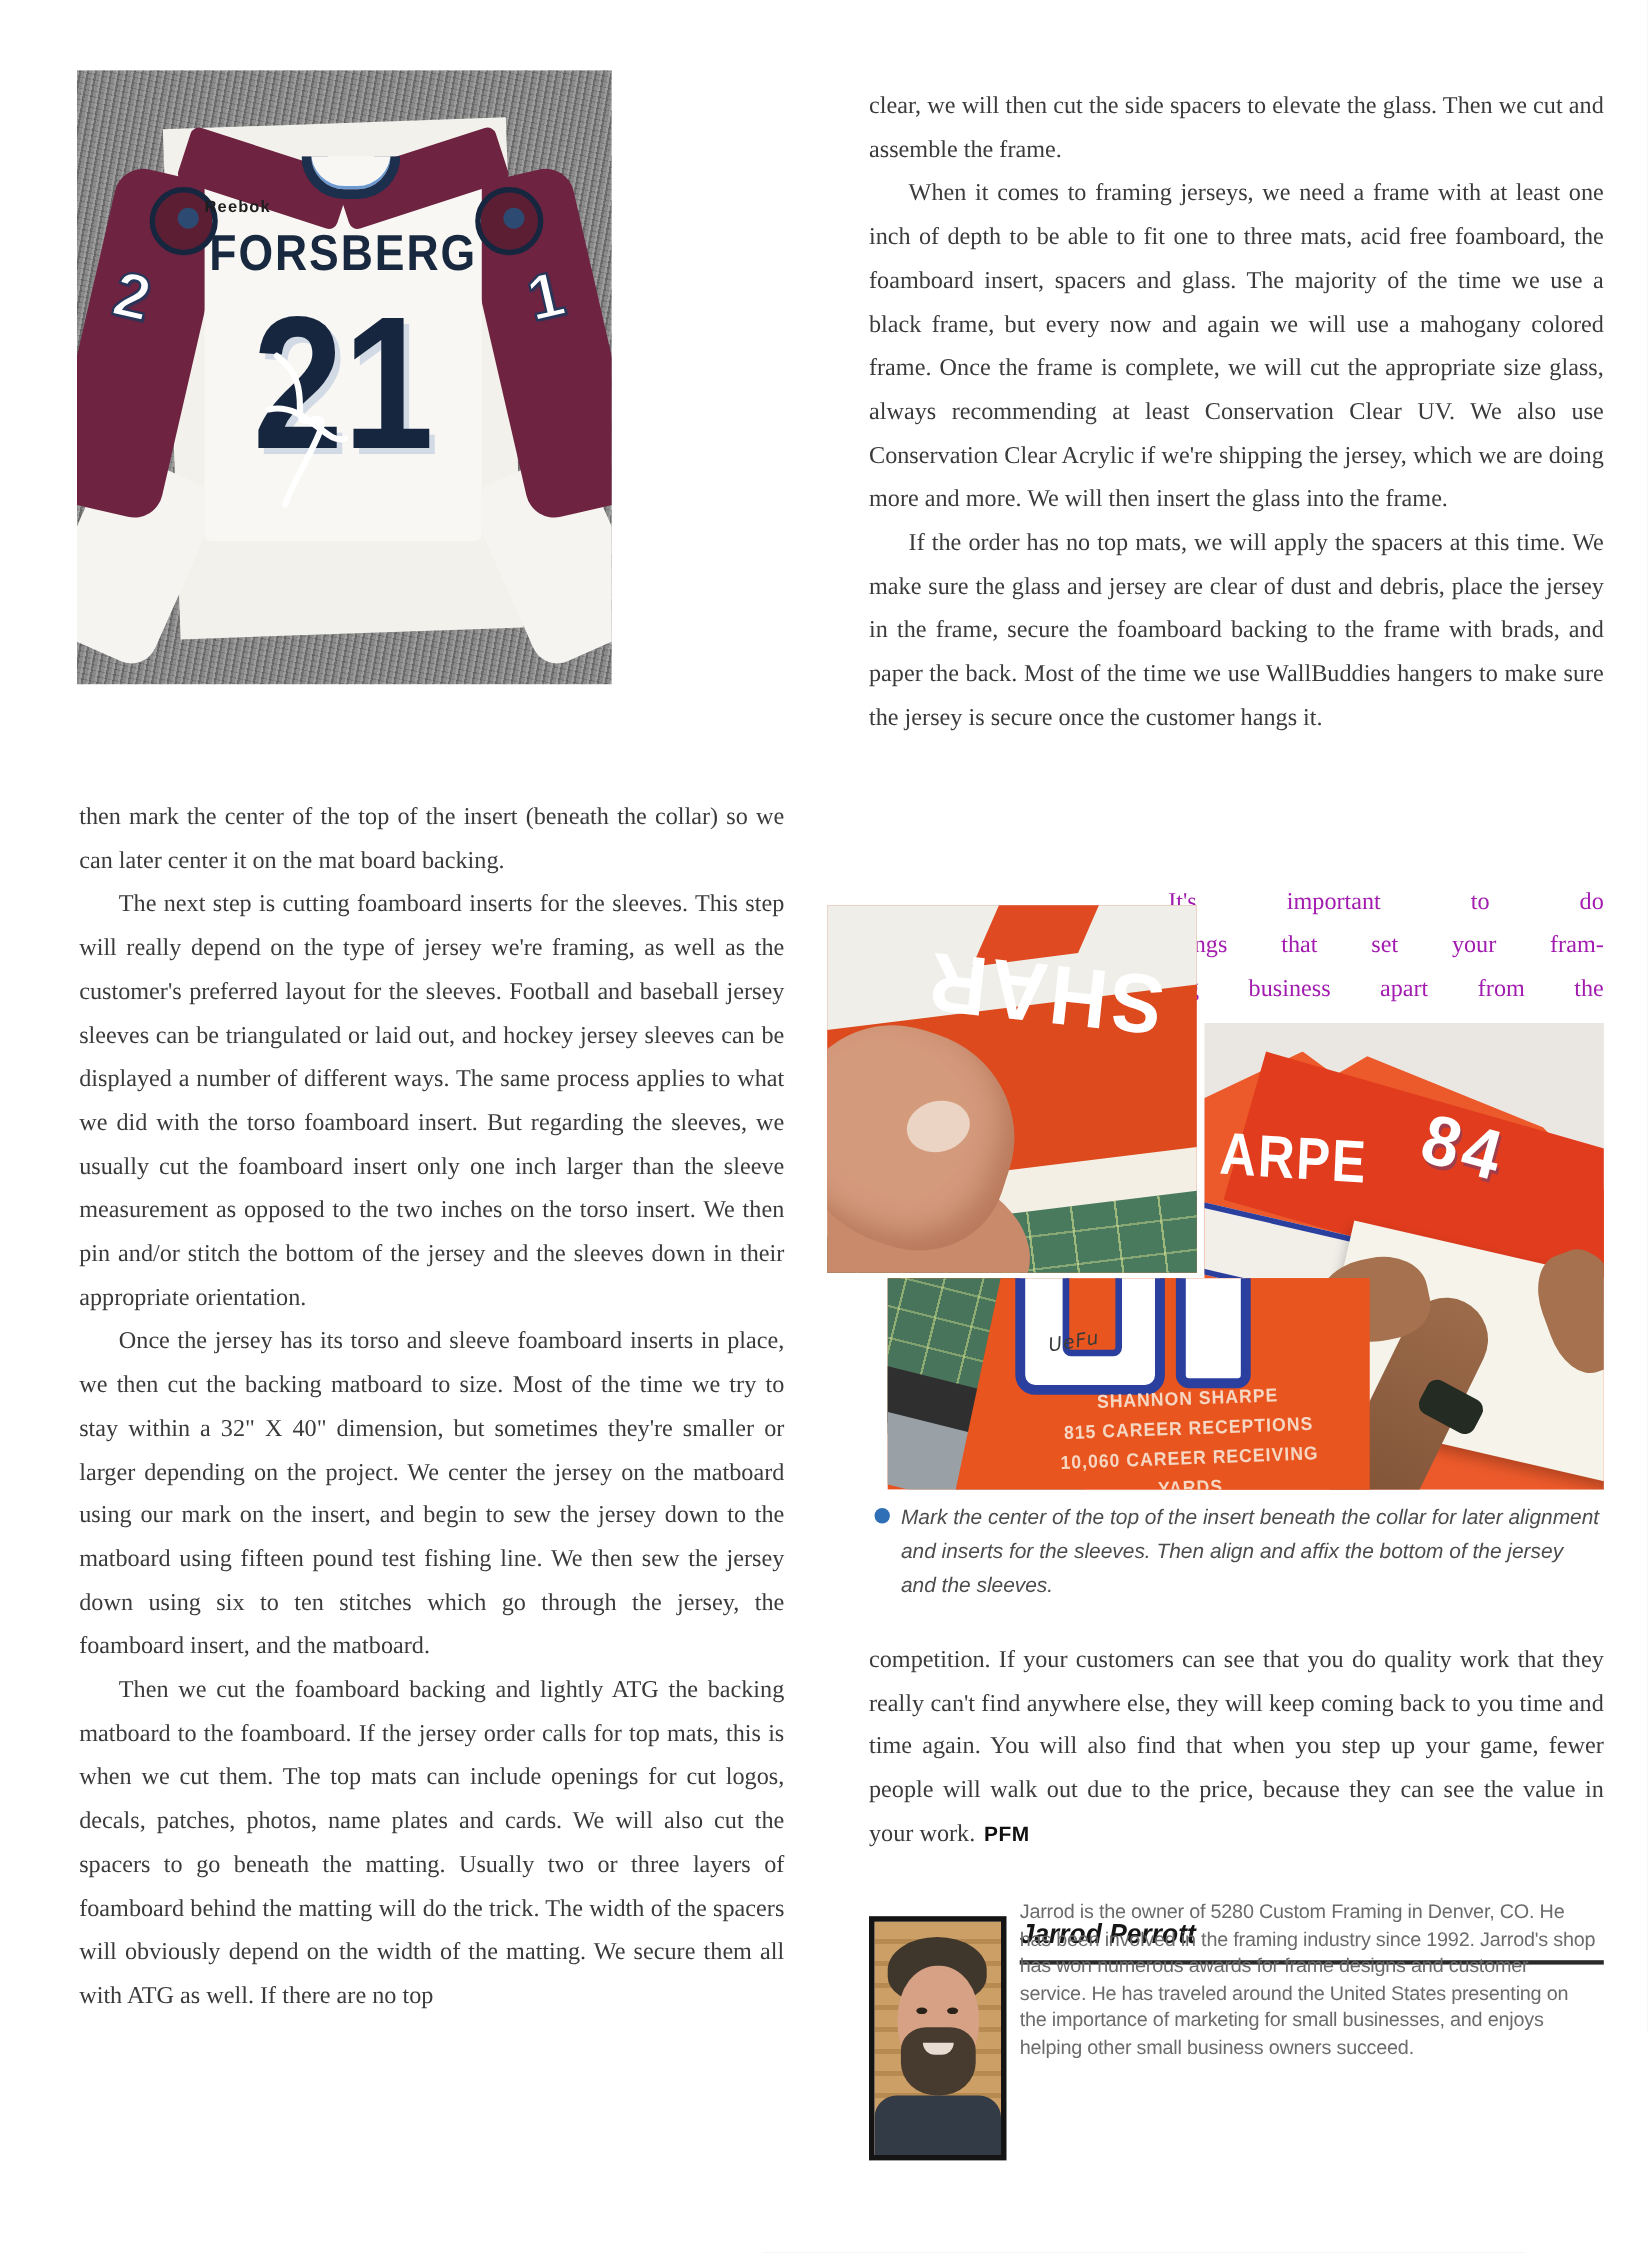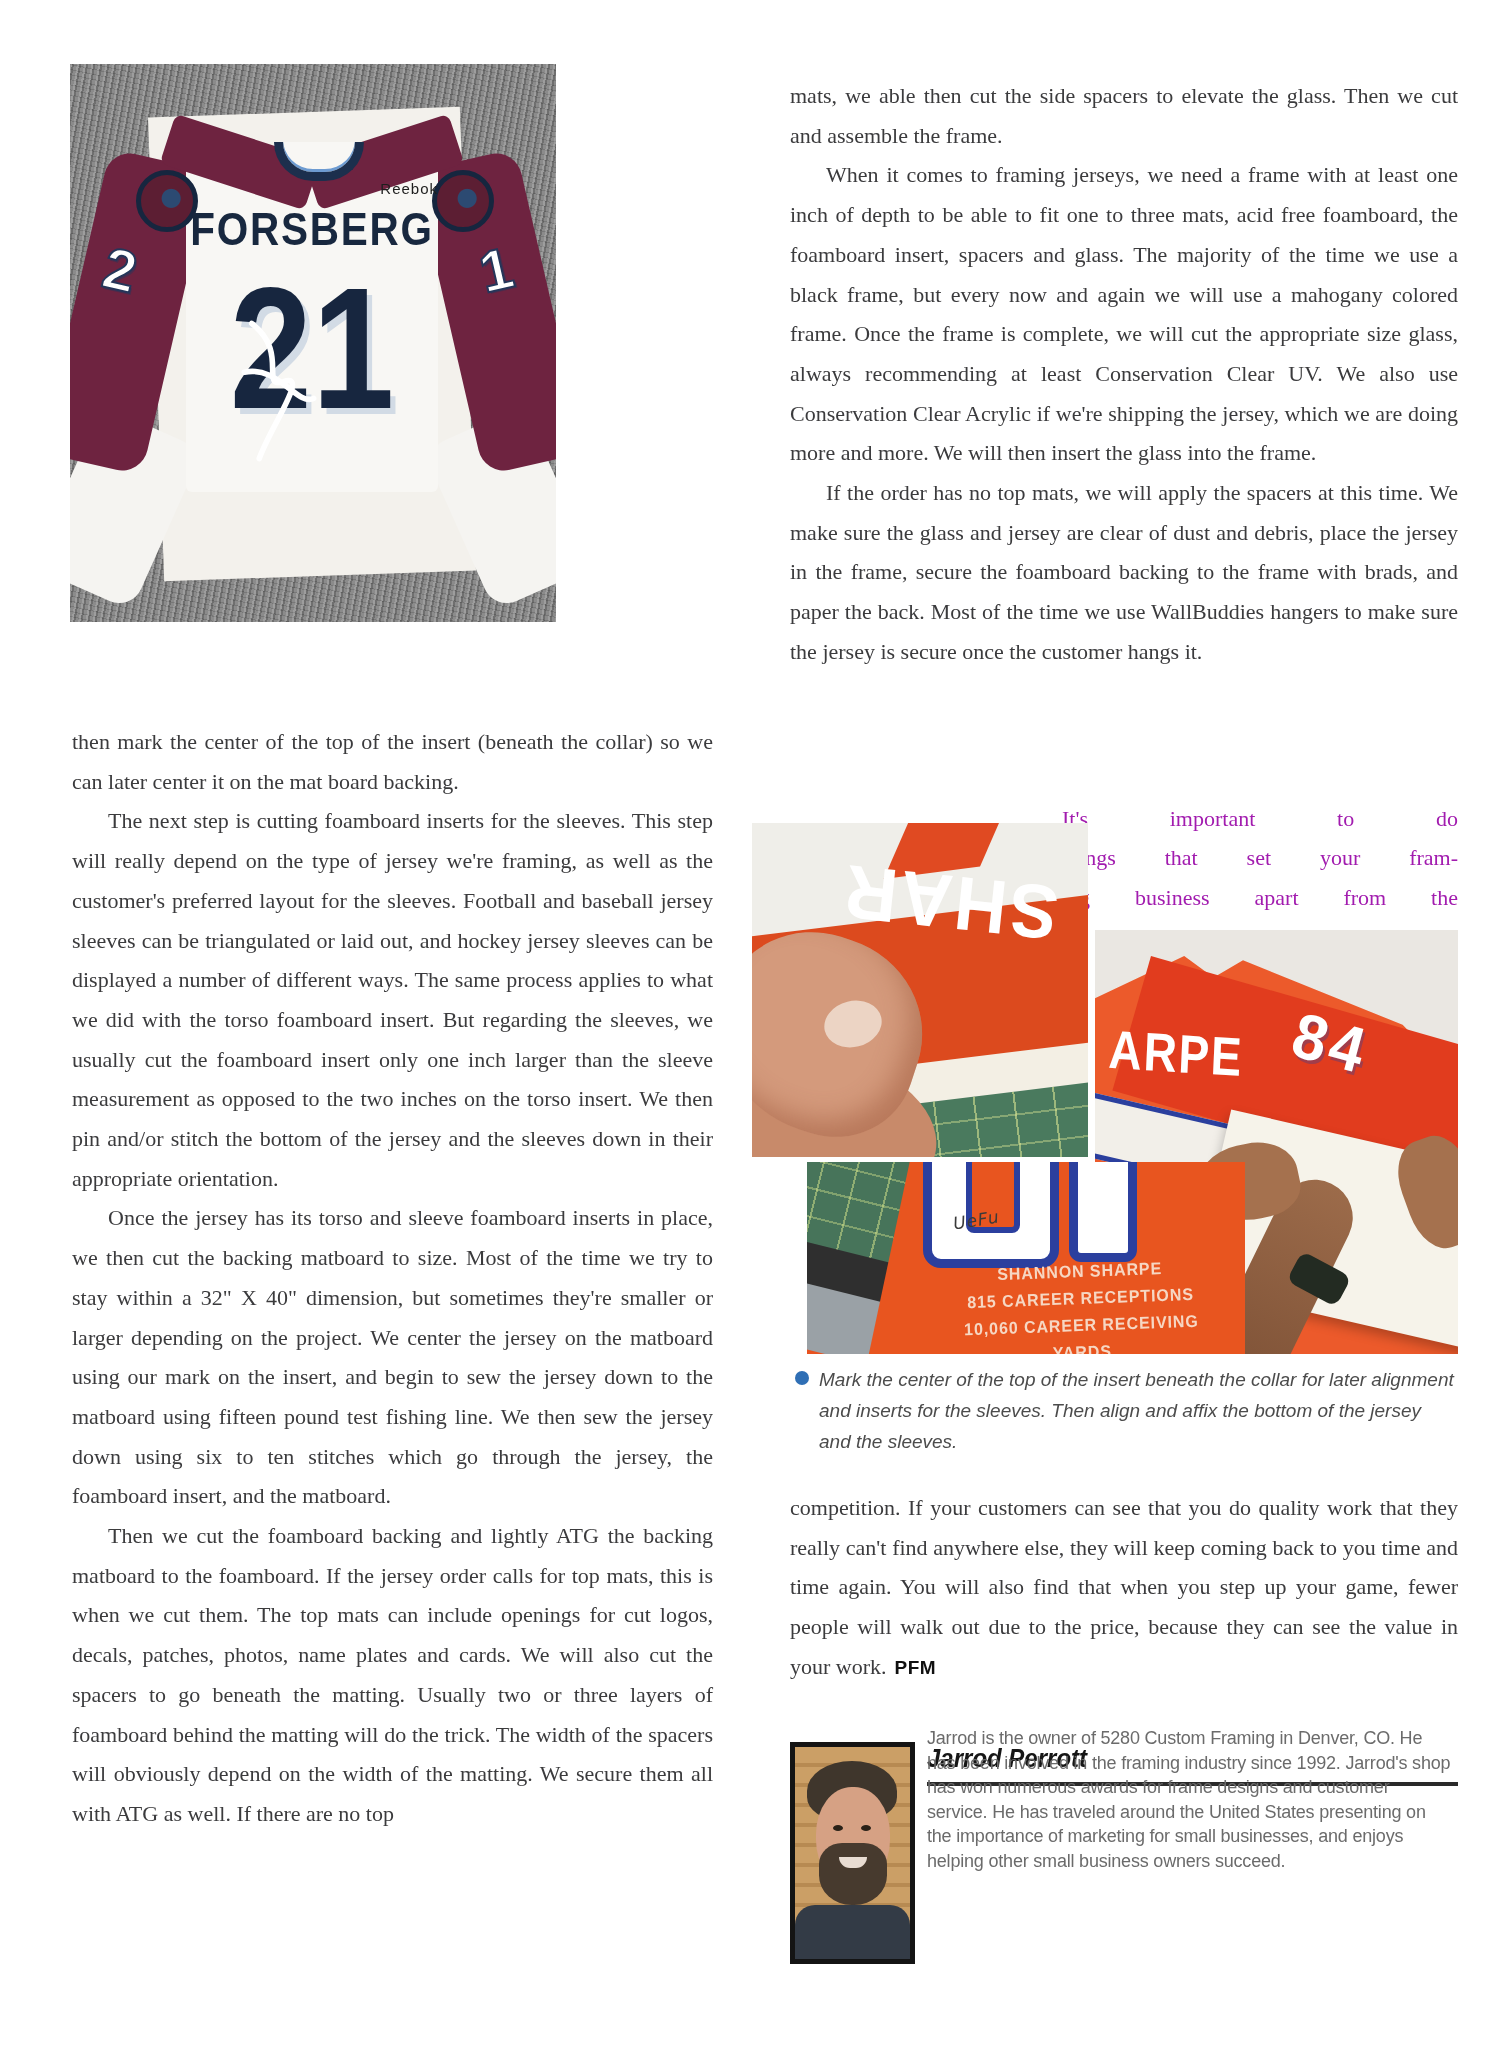--- a/index.html
+++ b/index.html
@@ -42,22 +42,22 @@
   .torso{position:absolute;left:116px;top:88px;width:252px;height:340px;background:#f8f7f4;border-radius:16px 16px 6px 6px;}
   .yoke{position:absolute;width:152px;height:52px;background:#6e2340;border-radius:8px;}
   .yoke-l{left:94px;top:72px;transform:rotate(18deg);}
   .yoke-r{left:238px;top:72px;transform:rotate(-18deg);}
   .collar{position:absolute;left:204px;top:78px;width:72px;height:30px;border:9px solid #1c2f4d;border-top:none;
           border-radius:0 0 46px 46px;box-shadow:inset 0 -3px 0 #6d9bd1;background:#f8f7f4;}
   .patch{position:absolute;width:52px;height:52px;border-radius:50%;border:5px solid #16263f;
          background:radial-gradient(circle at 58% 45%, #2c4a72 0 9px, #5c1e33 10px);}
   .patch-l{left:66px;top:106px;}
   .patch-r{left:362px;top:106px;}
-  .brand{position:absolute;left:116px;top:116px;width:252px;text-align:right;
-         font-family:"Liberation Sans",sans-serif;font-weight:normal;font-size:15px;color:#1e1e1e;letter-spacing:1px;}
+  .brand{position:absolute;left:116px;top:116px;width:252px;text-align:left;
+         font-family:"Liberation Sans",sans-serif;font-weight:bold;font-size:15px;color:#1e1e1e;letter-spacing:1px;}
   .jersey-name{position:absolute;left:96px;top:138px;width:292px;text-align:center;
          font-family:"Liberation Sans",sans-serif;font-weight:bold;font-size:46px;color:#18283f;
          transform:scaleX(.88);letter-spacing:2px;}
   .jersey-number{position:absolute;left:116px;top:198px;width:252px;text-align:center;line-height:1;
          font-family:"Liberation Sans",sans-serif;font-weight:bold;font-size:172px;color:#17263f;
          transform:scaleX(.86);text-shadow:6px 6px 0 rgba(140,165,200,.35);}
   .sig21{position:absolute;left:158px;top:252px;width:100px;height:150px;}
   .sleeve-num{position:absolute;font-family:"Liberation Sans",sans-serif;font-weight:bold;font-size:58px;color:#fff;
          -webkit-text-stroke:2px #25365a;text-shadow:2px 2px 0 rgba(37,54,90,.5);}
   .sn-l{left:34px;top:172px;transform:rotate(13deg);}
@@ -168,21 +168,21 @@
 
 
   <div class="abs body-text col-left">
     <p>then mark the center of the top of the insert (beneath the collar) so we can later center it on the mat board backing.</p>
     <p class="indent">The next step is cutting foamboard inserts for the sleeves. This step will really depend on the type of jersey we're framing, as well as the customer's preferred layout for the sleeves. Football and baseball jersey sleeves can be triangulated or laid out, and hockey jersey sleeves can be displayed a number of different ways. The same process applies to what we did with the torso foamboard insert. But regarding the sleeves, we usually cut the foamboard insert only one inch larger than the sleeve measurement as opposed to the two inches on the torso insert. We then pin and/or stitch the bottom of the jersey and the sleeves down in their appropriate orientation.</p>
     <p class="indent">Once the jersey has its torso and sleeve foamboard inserts in place, we then cut the backing matboard to size. Most of the time we try to stay within a 32" X 40" dimension, but sometimes they're smaller or larger depending on the project. We center the jersey on the matboard using our mark on the insert, and begin to sew the jersey down to the matboard using fifteen pound test fishing line. We then sew the jersey down using six to ten stitches which go through the jersey, the foamboard insert, and the matboard.</p>
     <p class="indent">Then we cut the foamboard backing and lightly ATG the backing matboard to the foamboard. If the jersey order calls for top mats, this is when we cut them. The top mats can include openings for cut logos, decals, patches, photos, name plates and cards. We will also cut the spacers to go beneath the matting. Usually two or three layers of foamboard behind the matting will do the trick. The width of the spacers will obviously depend on the width of the matting. We secure them all with ATG as well. If there are no top</p>
   </div>
 
   <div class="abs body-text col-right-top">
-    <p>mats, we able then cut the side spacers to elevate the glass. Then we cut and assemble the frame.</p>
+    <p>clear, we will then cut the side spacers to elevate the glass. Then we cut and assemble the frame.</p>
     <p class="indent">When it comes to framing jerseys, we need a frame with at least one inch of depth to be able to fit one to three mats, acid free foamboard, the foamboard insert, spacers and glass. The majority of the time we use a black frame, but every now and again we will use a mahogany colored frame. Once the frame is complete, we will cut the appropriate size glass, always recommending at least Conservation Clear UV. We also use Conservation Clear Acrylic if we're shipping the jersey, which we are doing more and more. We will then insert the glass into the frame.</p>
     <p class="indent">If the order has no top mats, we will apply the spacers at this time. We make sure the glass and jersey are clear of dust and debris, place the jersey in the frame, secure the foamboard backing to the frame with brads, and paper the back. Most of the time we use WallBuddies hangers to make sure the jersey is secure once the customer hangs it.</p>
   </div>
 
   <div class="abs aside">
     <div>It's important to do</div>
     <div>things that set your fram-</div>
     <div>ing business apart from the</div>
   </div>
 

